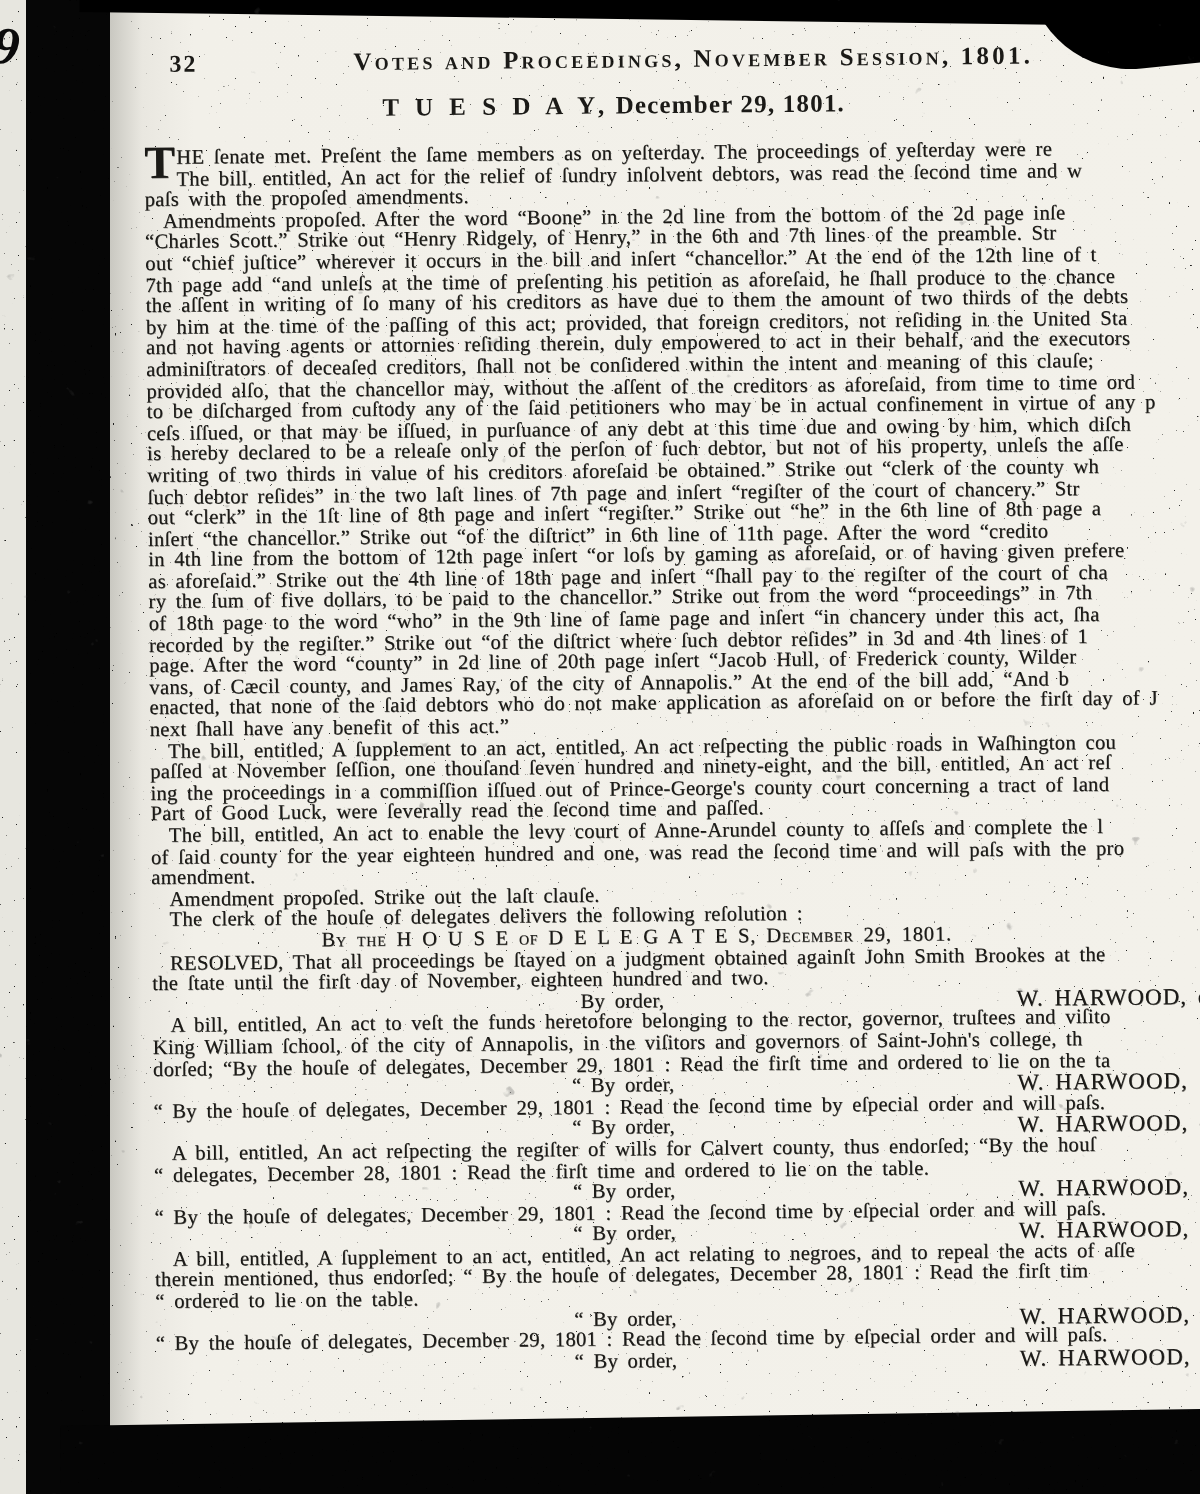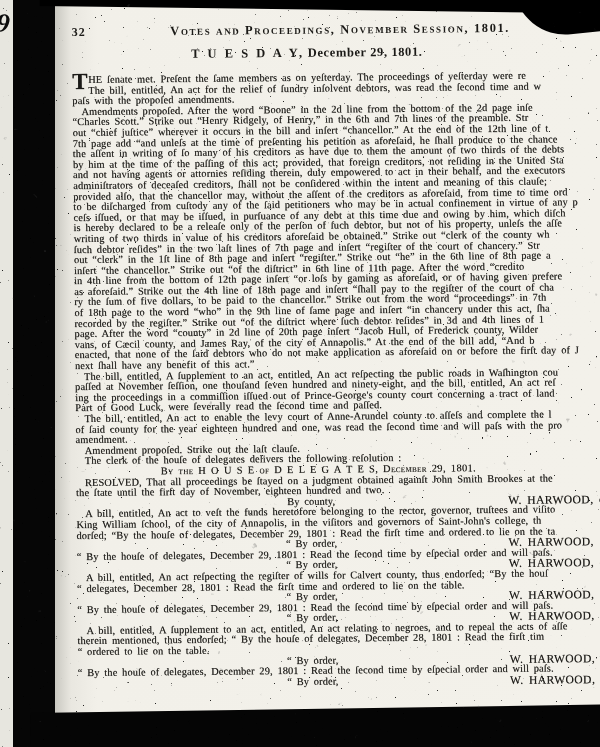--- a/index.html
+++ b/index.html
@@ -7,21 +7,21 @@
        font-family:"Liberation Serif","DejaVu Serif",serif;}
   
   .edge-strip{position:absolute;left:0;top:0;width:13px;height:747px;background:#e7e6df;z-index:2;overflow:hidden;}
   .hand-mark{position:absolute;left:-4px;top:8px;font-size:27px;font-weight:bold;font-style:italic;color:#0b0b0b;transform:rotate(9deg);}
   
   .page{position:absolute;left:55px;top:0;width:545px;height:716px;z-index:1;
         background:linear-gradient(90deg,#c9c8c1 0,#e9e7e0 16px,#f2f0e9 42px,#f3f1ea 100%);}
   .content{position:absolute;left:0;top:0;right:0;bottom:0;transform:rotate(-0.55deg);transform-origin:20px 380px;color:#1b1a17;}
   .masthead{position:absolute;left:20px;right:2px;top:25px;display:flex;align-items:baseline;
             font-weight:bold;font-size:12.5px;}
-  .pagenum{font-size:12px;letter-spacing:1px;}
+  .pagenum{margin-left:13px;font-size:12px;letter-spacing:1px;}
   .mast-title{flex:1;text-align:center;font-variant:small-caps;letter-spacing:1.6px;white-space:nowrap;}
   .dayline{position:absolute;left:20px;right:0;top:48px;text-align:center;padding-right:55px;
            font-size:12.5px;font-weight:bold;white-space:nowrap;}
   .dayline .day{letter-spacing:2.5px;}
   .dayline .date{font-weight:bold;letter-spacing:.6px;}
   .lines{position:absolute;left:20px;top:75px;right:0;font-size:10.3px;letter-spacing:.15px;word-spacing:2px;
          text-shadow:.25px .25px 0 rgba(25,24,20,.6);}
   .line{height:10.6px;line-height:10.6px;white-space:nowrap;position:relative;}
   .line.drop2{padding-left:16px;}
   .line.indent{text-indent:9px;}
@@ -90,21 +90,21 @@
         <div class="line flush">ing the proceedings in a commiſſion iſſued out of Prince-George's county court concerning a tract of land</div>
         <div class="line flush">Part of Good Luck, were ſeverally read the ſecond time and paſſed.</div>
         <div class="line indent">The bill, entitled, An act to enable the levy court of Anne-Arundel county to aſſeſs and complete the l</div>
         <div class="line flush">of ſaid county for the year eighteen hundred and one, was read the ſecond time and will paſs with the pro</div>
         <div class="line flush">amendment.</div>
         <div class="line indent">Amendment propoſed.  Strike out the laſt clauſe.</div>
         <div class="line indent">The clerk of the houſe of delegates delivers the following reſolution :</div>
         <div class="line center">By the  H O U S E  of  D E L E G A T E S,  December 29, 1801.</div>
         <div class="line indent">RESOLVED, That all proceedings be ſtayed on a judgment obtained againſt John Smith Brookes at the</div>
         <div class="line flush">the ſtate until the firſt day of November, eighteen hundred and two.</div>
-        <div class="line order"><span>By county,</span><span class="sig">W. HARWOOD, clk.</span></div>
+        <div class="line order"><span>By order,</span><span class="sig">W. HARWOOD, clk.</span></div>
         <div class="line indent">A bill, entitled, An act to veſt the funds heretofore belonging to the rector, governor, truſtees and viſito</div>
         <div class="line flush">King William ſchool, of the city of Annapolis, in the viſitors and governors of Saint-John's college, th</div>
         <div class="line flush">dorſed; “By the houſe of delegates, December 29, 1801 : Read the firſt time and ordered to lie on the ta</div>
         <div class="line order"><span>“ By order,</span><span class="sig">W. HARWOOD,</span></div>
         <div class="line flush">“ By the houſe of delegates, December 29, 1801 :  Read the ſecond time by eſpecial order and will paſs.</div>
         <div class="line order"><span>“ By order,</span><span class="sig">W. HARWOOD, c</span></div>
         <div class="line indent">A bill, entitled, An act reſpecting the regiſter of wills for Calvert county, thus endorſed; “By the houſ</div>
         <div class="line flush">“ delegates, December 28, 1801 :  Read the firſt time and ordered to lie on the table.</div>
         <div class="line order"><span>“ By order,</span><span class="sig">W. HARWOOD,</span></div>
         <div class="line flush">“ By the houſe of delegates, December 29, 1801 :  Read the ſecond time by eſpecial order and will paſs.</div>

